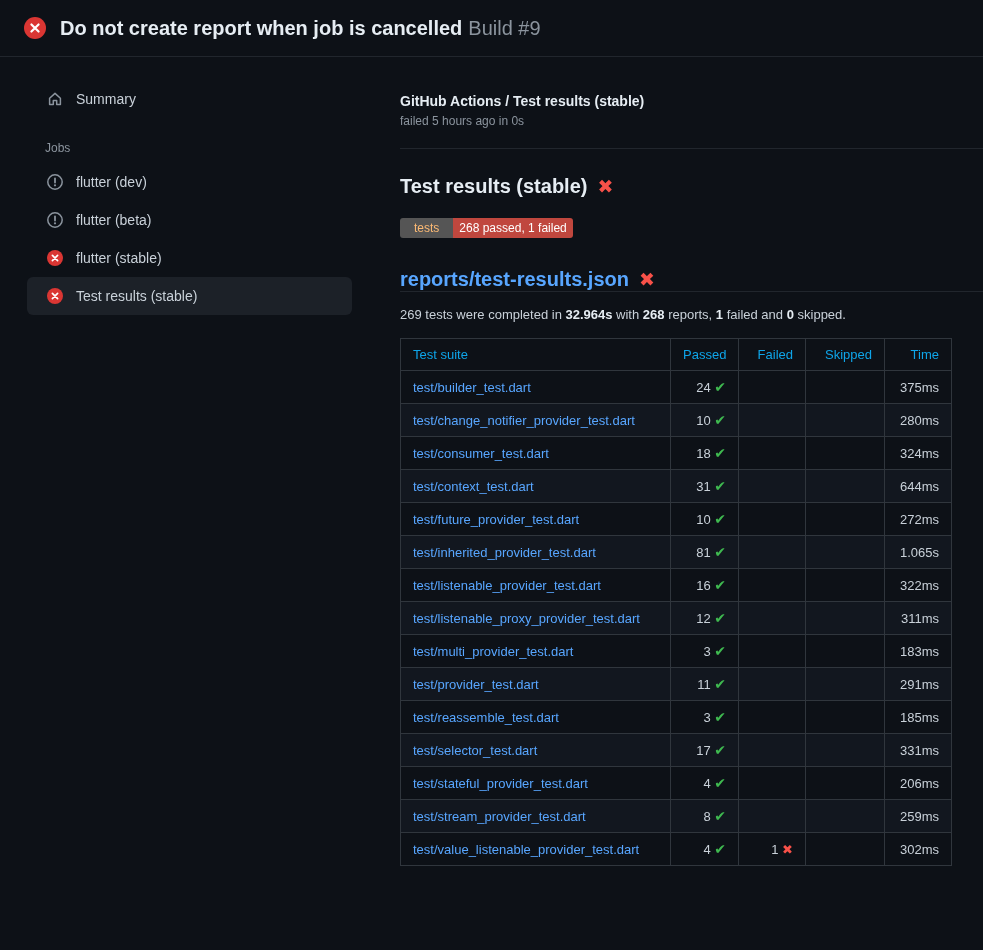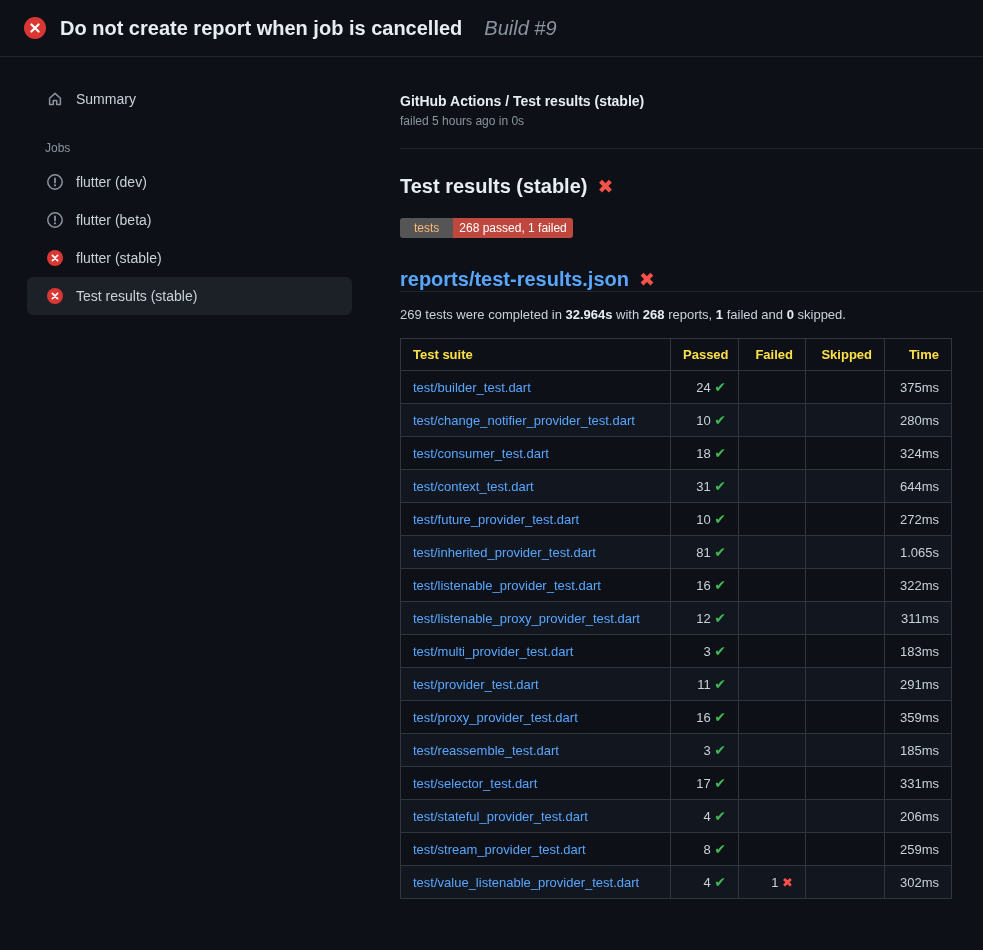--- a/index.html
+++ b/index.html
@@ -10,21 +10,21 @@
     font-family: "Liberation Sans", "DejaVu Sans", sans-serif;
   }
   
   .top-header {
     display: flex; align-items: center; gap: 14px;
     height: 57px; padding: 0 24px;
     border-bottom: 1px solid #21262d;
   }
   .icon22 svg { display: block; }
   .page-title { font-size: 20px; font-weight: 700; color: #e6edf3; }
-  .build-label { font-size: 20px; font-weight: 400; color: #8b949e; margin-left: 22px; font-style: italic; }
+  .build-label { font-size: 20px; font-weight: 400; color: #8b949e; margin-left: 6px; }
 
   
   .body-wrap { display: flex; align-items: flex-start; }
   .sidebar { flex: 0 0 400px; width: 400px; padding: 26px 48px 0 27px; }
   .main { flex: 1 1 auto; padding-top: 36px; }
 
   
   .summary-item {
     display: flex; align-items: center; gap: 13px;
     padding: 8px 10px 8px 20px; font-size: 14px; color: #c9d1d9;
@@ -69,21 +69,21 @@
   .summary-line b { color: #e6edf3; }
 
   
   table.results {
     margin-top: 16px; border-collapse: collapse; width: 551px;
     font-size: 13px; table-layout: fixed;
   }
   table.results th, table.results td {
     border: 1px solid #30363d; padding: 8px 12px; overflow: hidden; white-space: nowrap;
   }
-  table.results th { font-weight: 700; color: #fde047; text-align: left; }
+  table.results th { font-weight: 400; color: #0ea5e9; text-align: left; }
   table.results th.num, table.results td.num { text-align: right; }
   table.results tbody tr:nth-child(even) { background: #12171f; }
   table.results td a { color: #58a6ff; text-decoration: none; cursor: pointer; }
   .col-suite { width: 270px; }
   .col-passed { width: 68px; }
   .col-failed { width: 67px; }
   .col-skipped { width: 79px; }
   .col-time { width: 67px; }
   .check { color: #3fb950; font-weight: 700; font-size: 14px; }
   .cross { color: #f85149; font-weight: 700; font-size: 13px; }
@@ -256,27 +256,20 @@
               <td class="num col-time">183ms</td>
             </tr>
             <tr>
               <td class="col-suite"><a>test/provider_test.dart</a></td>
               <td class="num col-passed"><span>11 </span><span class="check">✔</span></td>
               <td class="num col-failed"></td>
               <td class="num col-skipped"></td>
               <td class="num col-time">291ms</td>
             </tr>
             <tr>
-              <td class="col-suite"><a>test/proxy_provider_test.dart</a></td>
-              <td class="num col-passed"><span>16 </span><span class="check">✔</span></td>
-              <td class="num col-failed"></td>
-              <td class="num col-skipped"></td>
-              <td class="num col-time">359ms</td>
-            </tr>
-            <tr>
               <td class="col-suite"><a>test/reassemble_test.dart</a></td>
               <td class="num col-passed"><span>3 </span><span class="check">✔</span></td>
               <td class="num col-failed"></td>
               <td class="num col-skipped"></td>
               <td class="num col-time">185ms</td>
             </tr>
             <tr>
               <td class="col-suite"><a>test/selector_test.dart</a></td>
               <td class="num col-passed"><span>17 </span><span class="check">✔</span></td>
               <td class="num col-failed"></td>

